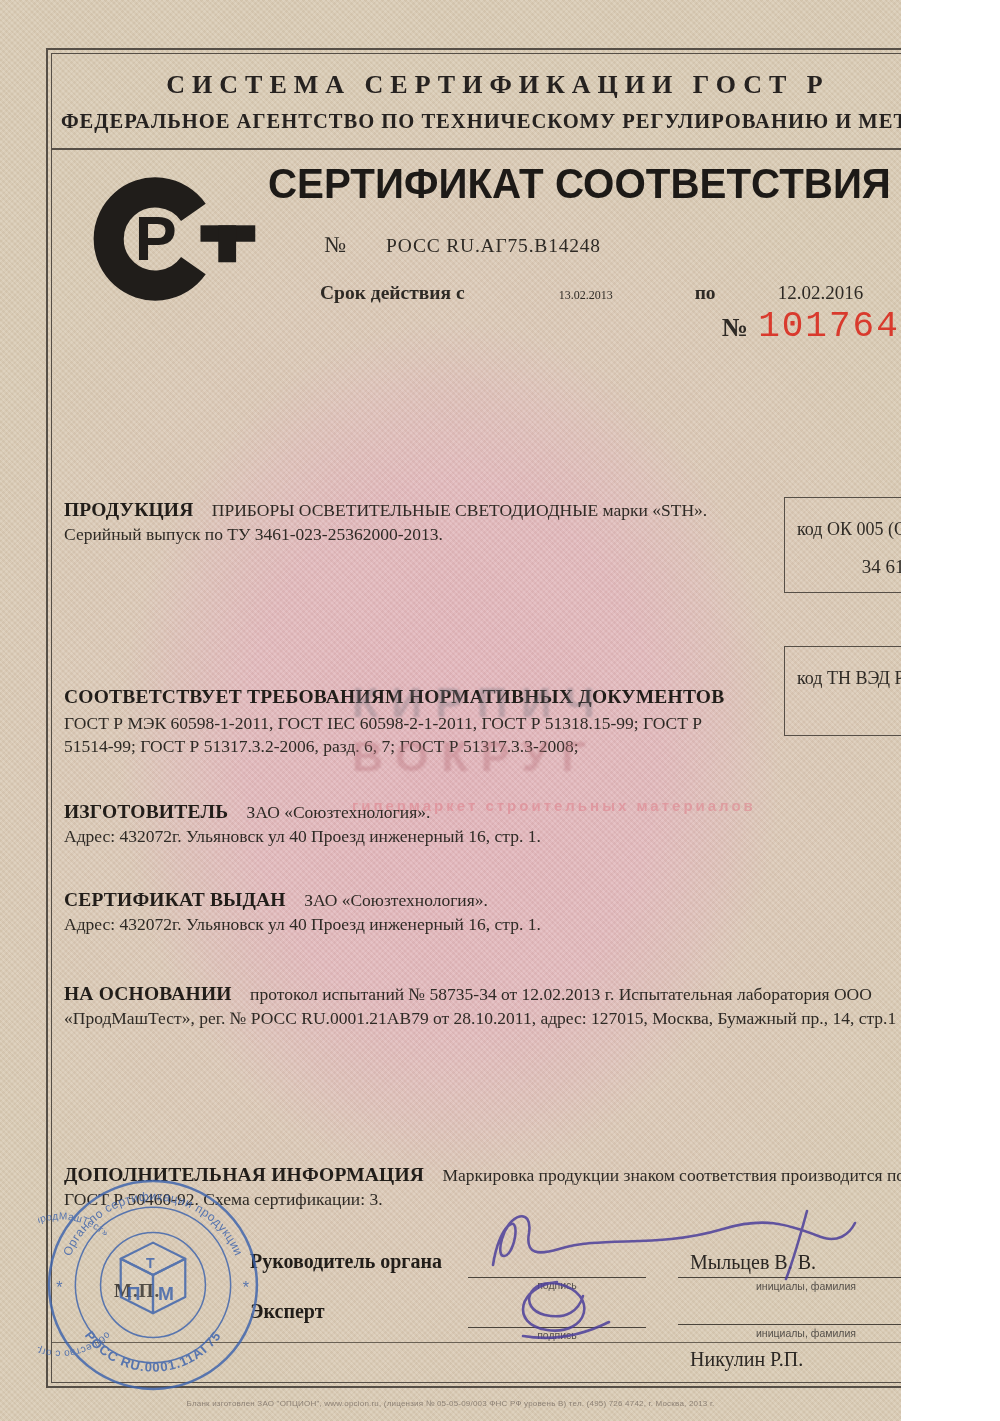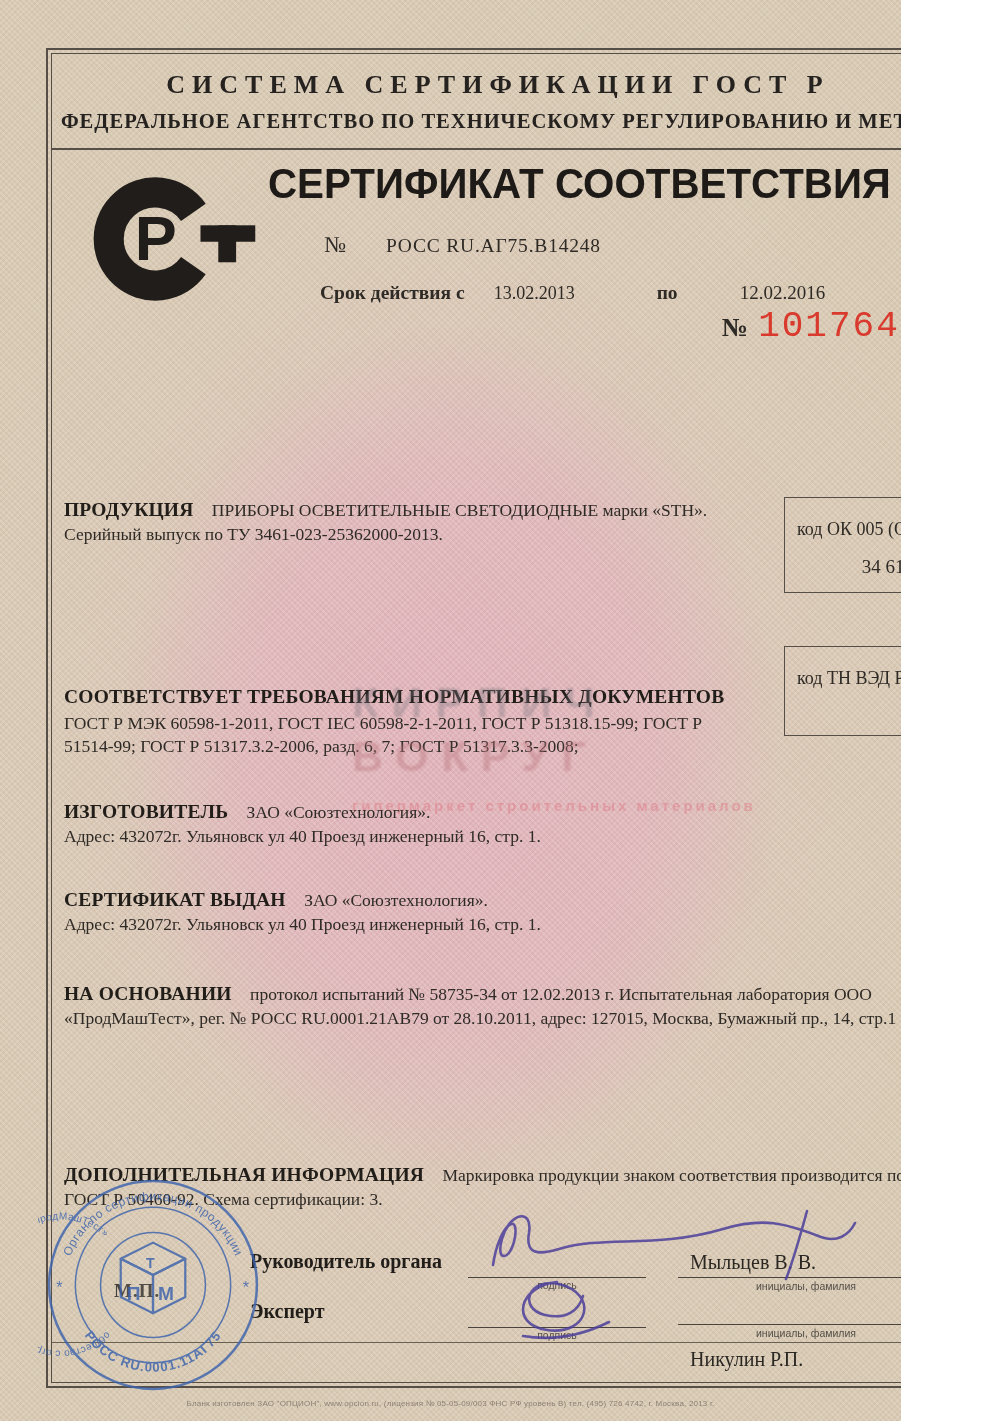--- a/index.html
+++ b/index.html
@@ -18,21 +18,21 @@
   .cert-header{position:absolute;left:52px;top:54px;width:892px;height:94px;border-bottom:2px solid #564f47;text-align:center;}
   .hdr1{margin-top:16px;font-weight:700;font-size:26px;letter-spacing:7px;white-space:nowrap;color:#262220;}
   .hdr2{margin-top:9px;font-weight:700;font-size:21px;letter-spacing:1px;white-space:nowrap;color:#262220;transform:scaleX(0.98);transform-origin:center;}
   .title{position:absolute;left:268px;top:160px;width:680px;font-family:"Liberation Sans",sans-serif;font-weight:700;font-size:42px;color:#1d1a17;transform:scaleX(0.96);transform-origin:left;white-space:nowrap;}
   .logo{position:absolute;left:80px;top:170px;width:178px;height:138px;}
   .reg-row{position:absolute;left:324px;top:232px;display:flex;align-items:baseline;}
   .reg-no-label{font-size:23px;}
   .reg-no{font-size:19.5px;letter-spacing:0.8px;margin-left:40px;}
   .validity-row{position:absolute;left:320px;top:282px;display:flex;align-items:baseline;white-space:nowrap;}
   .validity-label{font-weight:700;font-size:19.5px;}
-  .validity-from{font-size:18px;margin-left:29px;}
+  .validity-from{font-size:12px;margin-left:94px;}
   .validity-to-label{font-weight:700;font-size:19.5px;margin-left:82px;}
   .validity-to{font-size:19px;margin-left:62px;}
   .form-no-row{position:absolute;left:722px;top:306px;display:flex;align-items:baseline;}
   .form-no-label{font-size:26px;font-weight:600;}
   .form-no-value{font-family:"Liberation Mono",monospace;font-size:36px;letter-spacing:2px;color:#d93a2d;margin-left:10px;}
   .sec{position:absolute;left:64px;width:884px;font-size:17.5px;line-height:1.34;}
   .sec .h{font-weight:700;font-size:19.5px;letter-spacing:0.2px;margin-right:14px;color:#211d19;}
   .sec .hb{display:block;font-weight:700;font-size:19.5px;letter-spacing:0.2px;color:#211d19;margin-bottom:2px;margin-top:44px;}
   .sec-organ{top:347px;}
   .sec-production{top:479px;width:664px;}

